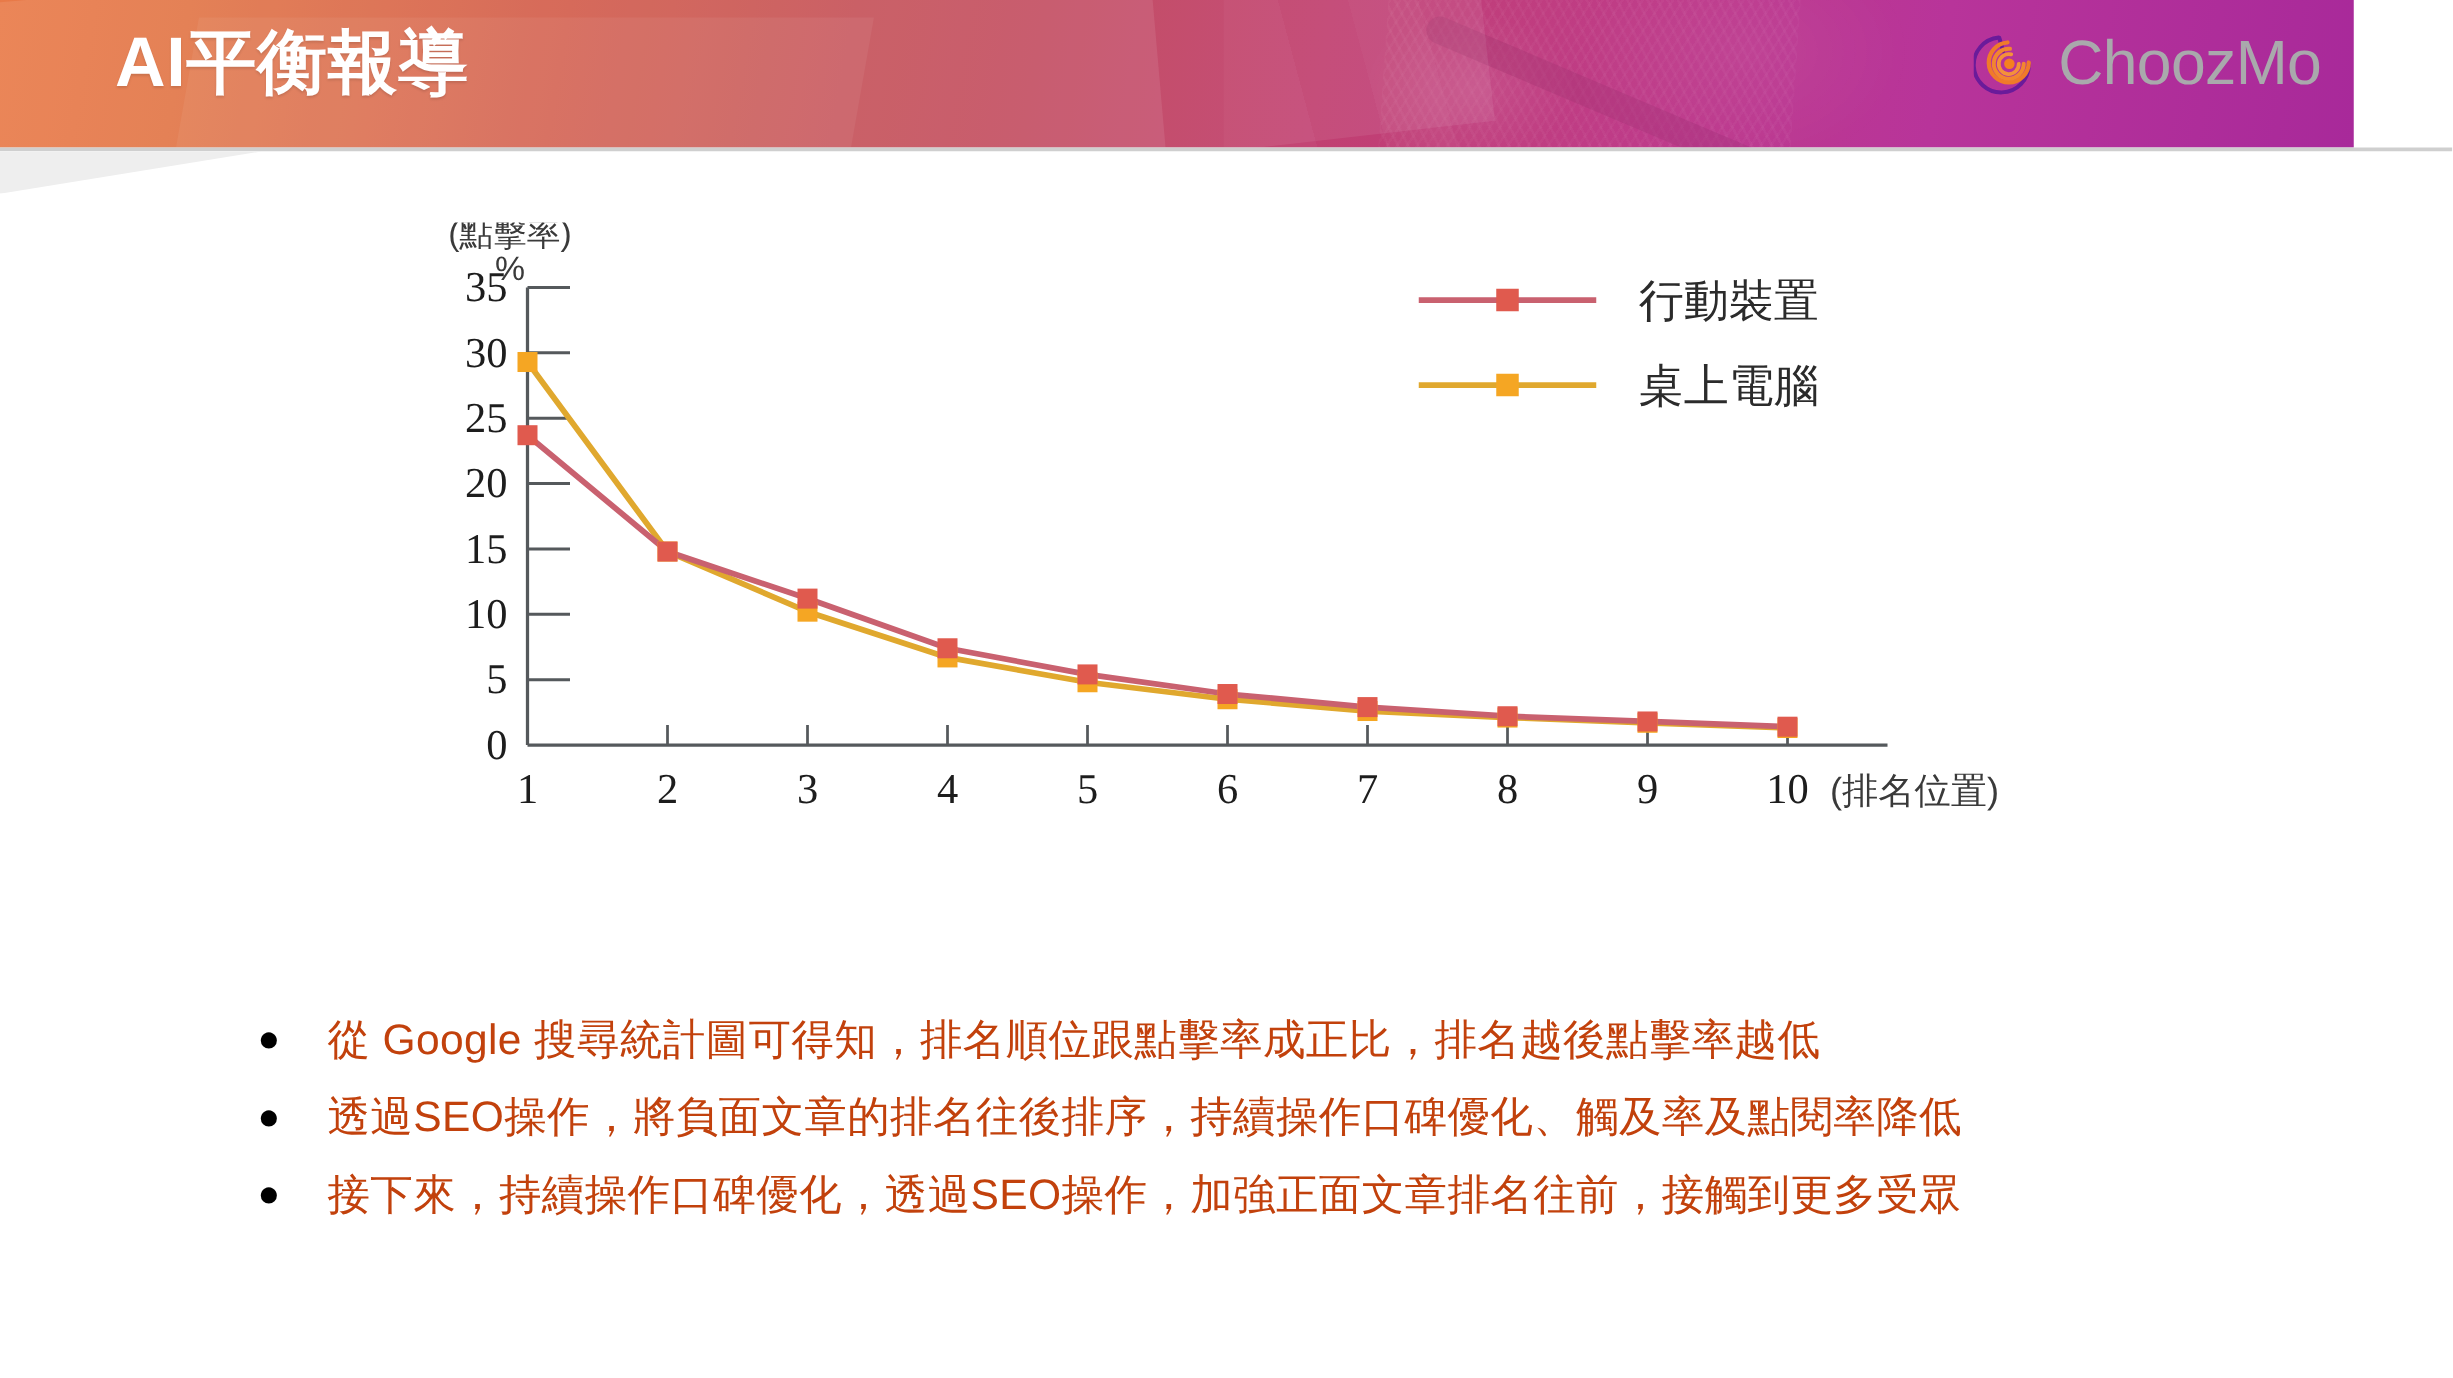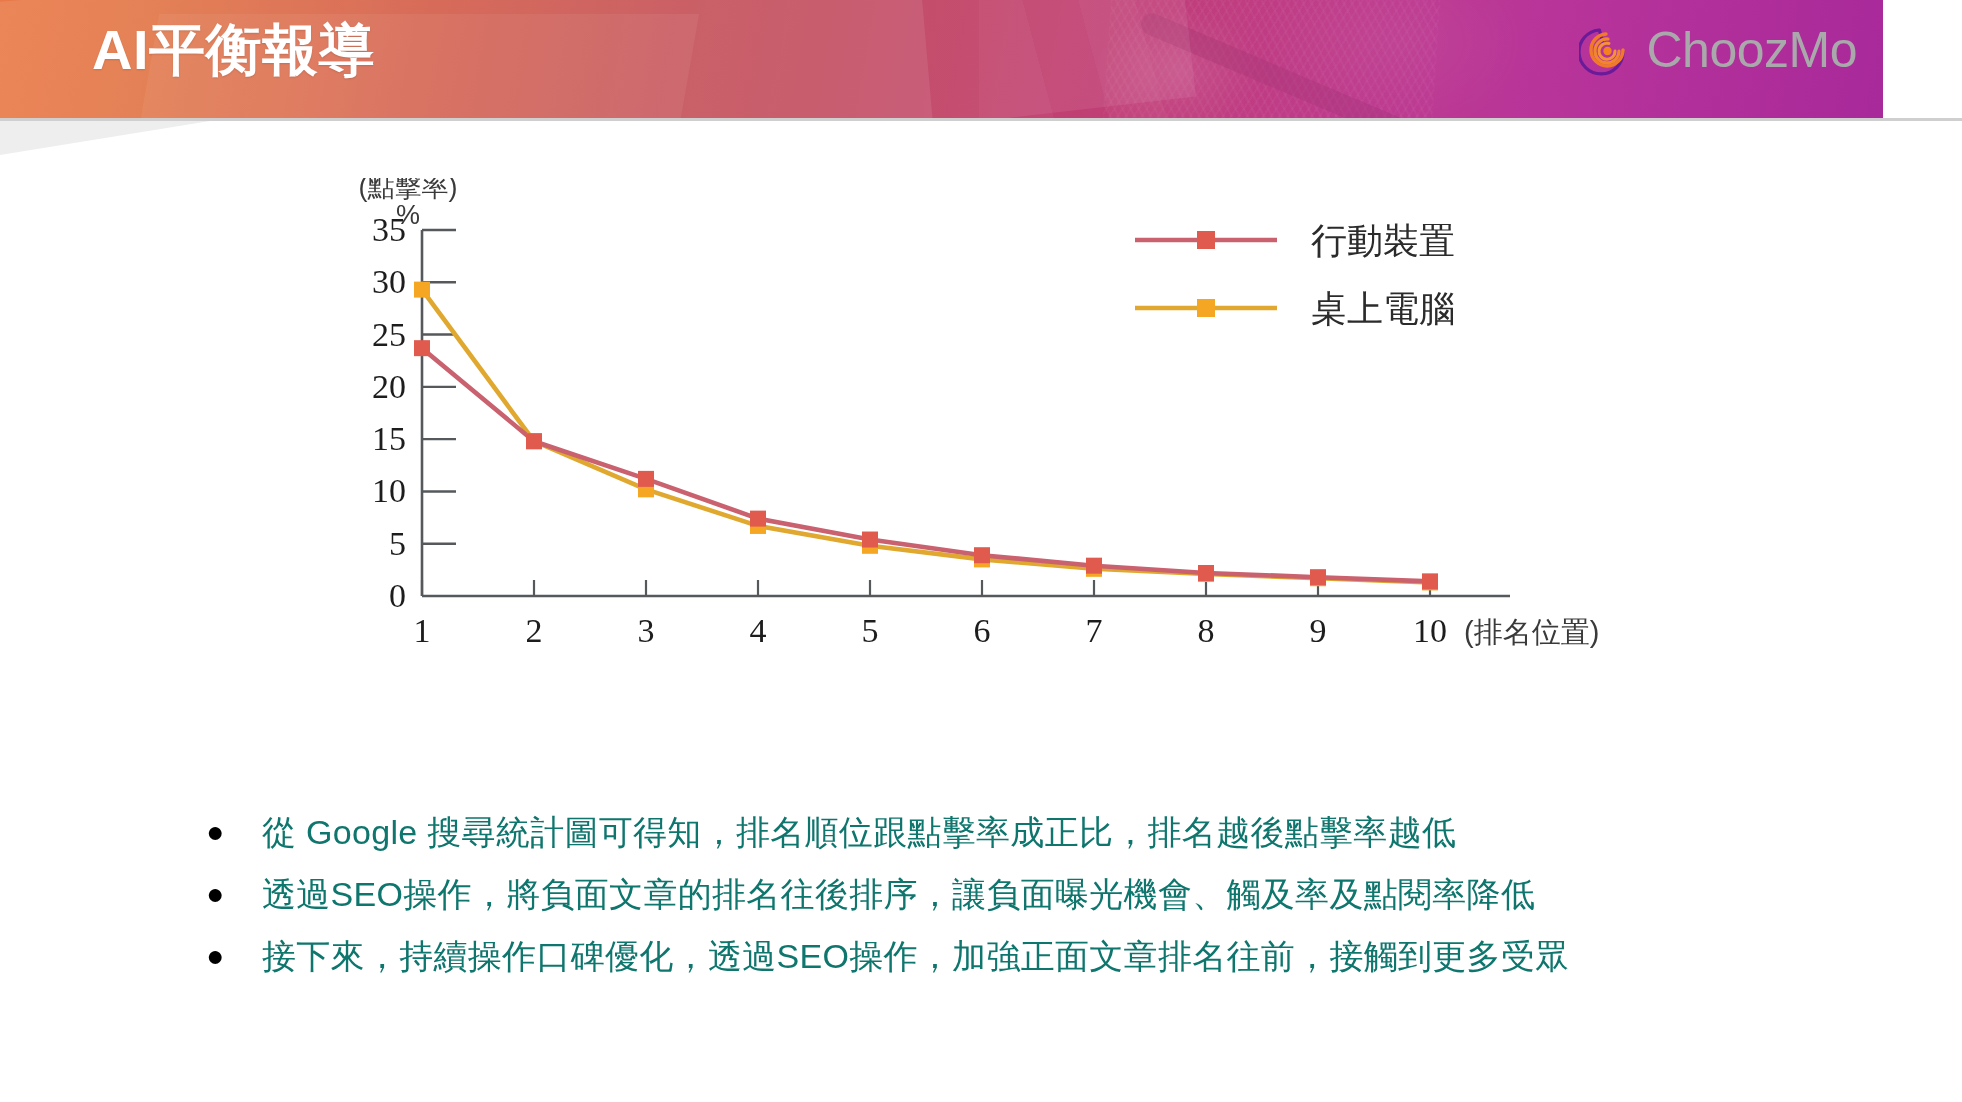--- a/index.html
+++ b/index.html
@@ -164,21 +164,21 @@
     width: 56px;
     font-size: 30px;
     line-height: 48px;
     color: #000000;
     text-align: left;
     padding-left: 6px;
   }
   .bullet-text {
     font-size: 34px;
     line-height: 48px;
-    color: #0f766e;
+    color: #c2410c;
     letter-spacing: 0.3px;
     white-space: nowrap;
   }
 </style>
 </head>
 <body>
 
 <div class="slide">
 
   <div class="header">
@@ -277,21 +277,21 @@
       </svg>
   </div>
 
   <div class="bullets">
     <div class="bullet-row">
       <span class="bullet-dot">●</span>
       <span class="bullet-text">從 Google 搜尋統計圖可得知，排名順位跟點擊率成正比，排名越後點擊率越低</span>
     </div>
     <div class="bullet-row">
       <span class="bullet-dot">●</span>
-      <span class="bullet-text">透過SEO操作，將負面文章的排名往後排序，讓負面曝光機會、觸及率及點閱率降低</span>
+      <span class="bullet-text">透過SEO操作，將負面文章的排名往後排序，持續操作口碑優化、觸及率及點閱率降低</span>
     </div>
     <div class="bullet-row">
       <span class="bullet-dot">●</span>
       <span class="bullet-text">接下來，持續操作口碑優化，透過SEO操作，加強正面文章排名往前，接觸到更多受眾</span>
     </div>
   </div>
 
 </div>
 
 </body></html>

